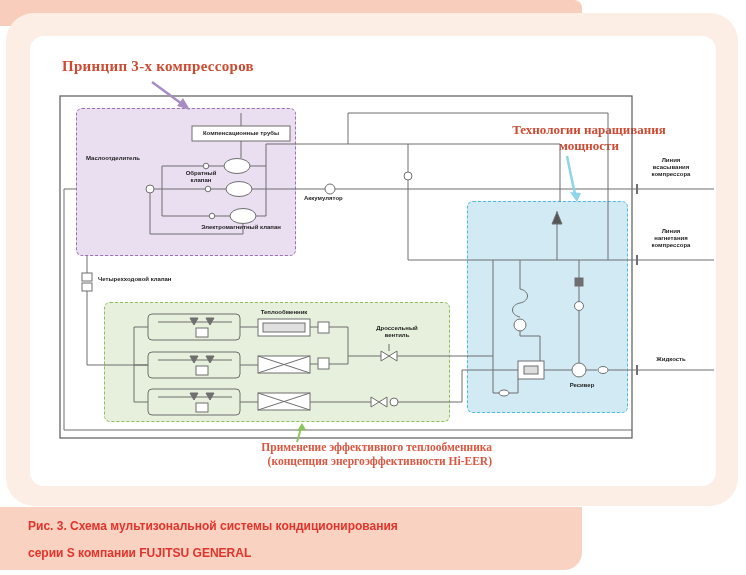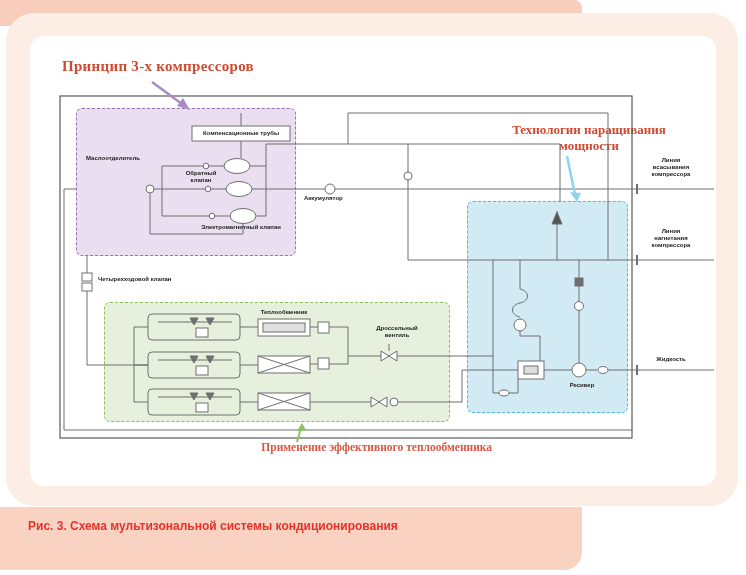--- a/index.html
+++ b/index.html
@@ -168,19 +168,21 @@
   <div class="lbl lbl-4way">Четырехходовой клапан</div>
   <div class="lbl lbl-hx ctr">Теплообменник</div>
   <div class="lbl lbl-throttle ctr">Дроссельный вентиль</div>
   <div class="lbl lbl-receiver ctr">Ресивер</div>
   <div class="lbl lbl-suction ctr">Линия всасывания компрессора</div>
   <div class="lbl lbl-discharge ctr">Линия нагнетания компрессора</div>
   <div class="lbl lbl-liquid ctr">Жидкость</div>
 
   <div class="heading h-green">
     <span>Применение эффективного теплообменника</span><br>
+    <span>(концепция энергоэффективности Hi-EER)</span>
   </div>
 </div>
 
 <div class="bottom-band"></div>
 <div class="fig-caption">
   <div>Рис. 3. Схема мультизональной системы кондиционирования</div>
+  <div>серии S компании FUJITSU GENERAL</div>
 </div>
 
 </body></html>

